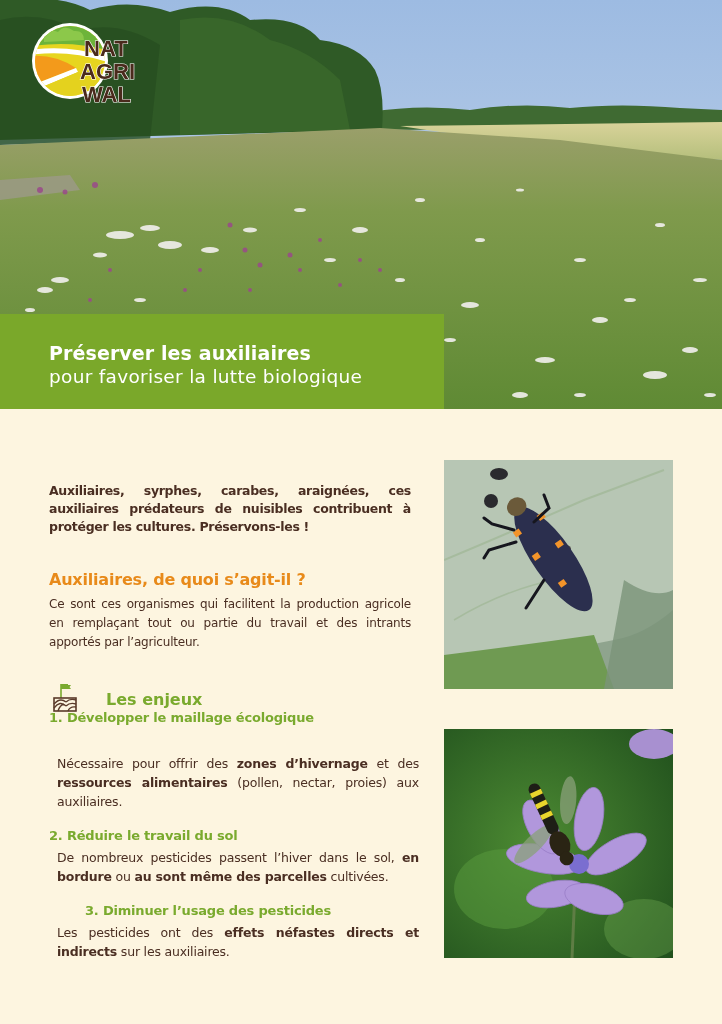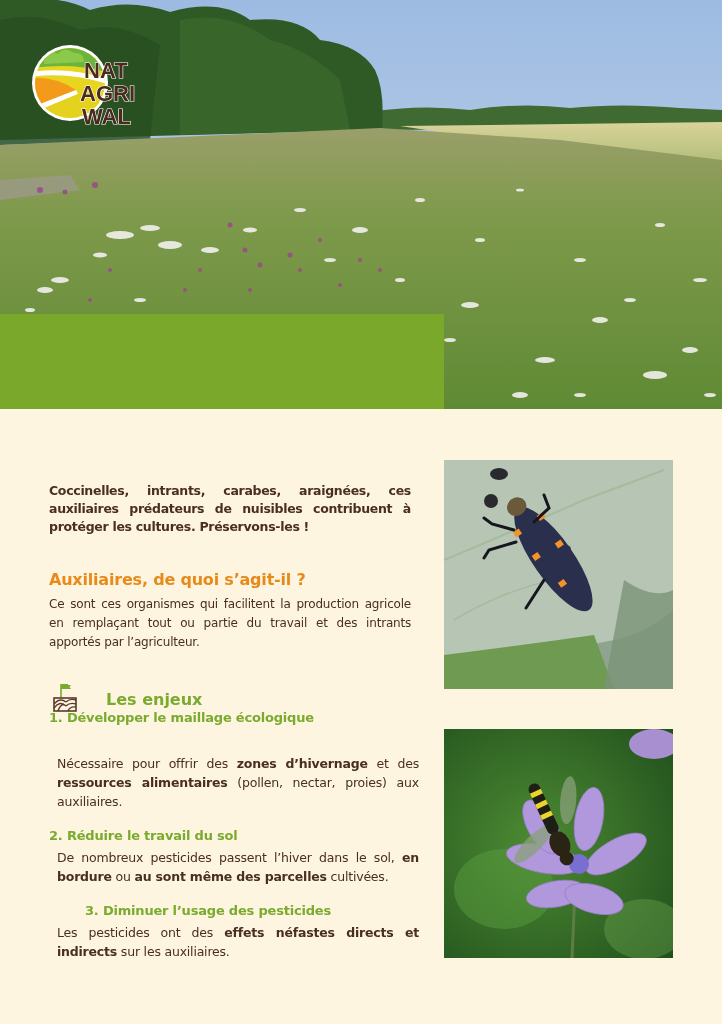--- a/index.html
+++ b/index.html
@@ -11,21 +11,21 @@
     position: relative;
   }
   
   .hero {
     position: absolute; left: 0; top: 0; width: 722px; height: 409px;
     overflow: hidden;
     background: linear-gradient(180deg, #a9c2e3 0%, #bcd0ea 30%, #c7d6e9 38%, #8fa460 40%, #7f9a4f 60%, #6d8c3e 100%);
   }
   .hero svg { position: absolute; left: 0; top: 0; }
   
-  .logo { position: absolute; left: 30px; top: 38px; width: 120px; height: 95px; }
+  .logo { position: absolute; left: 30px; top: 16px; width: 120px; height: 95px; }
   
   .banner {
     position: absolute; left: 0; top: 314px; width: 444px; height: 95px;
     background: #7aa82a;
     padding: 27px 0 0 49px;
     color: #ffffff;
   }
   .banner .t1 { font-size: 19px; font-weight: bold; line-height: 24px; letter-spacing: 0.1px; }
   .banner .t2 { font-size: 18.5px; font-weight: normal; line-height: 24px; letter-spacing: 0.3px; }
   
@@ -162,23 +162,25 @@
     </g>
     <g font-family="Liberation Sans, sans-serif" font-weight="bold" fill="#4a2a1c" stroke="#ffffff" stroke-width="1.2" paint-order="stroke">
       <text x="54" y="40" font-size="22">NAT</text>
       <text x="50" y="63" font-size="22">AGRI</text>
       <text x="52" y="86" font-size="22">WAL</text>
     </g>
   </svg>
 </div>
 
 <div class="banner">
-</div>
-
-<div class="col intro">Coccinelles, intrants, carabes, araignées, ces auxiliaires prédateurs de nuisibles contribuent à protéger les cultures. Préservons-les !</div>
+  <div class="t1">Préserver les auxiliaires</div>
+  <div class="t2">pour favoriser la lutte biologique</div>
+</div>
+
+<div class="col intro">Auxiliaires, syrphes, carabes, araignées, ces auxiliaires prédateurs de nuisibles contribuent à protéger les cultures. Préservons-les !</div>
 
 <div class="col h-orange">Auxiliaires, de quoi s’agit-il ?</div>
 <div class="col p-what">Ce sont ces organismes qui facilitent la production agricole en remplaçant tout ou partie du travail et des intrants apportés par l’agriculteur.</div>
 
 <div class="enjeux">
   <span>
     <svg width="26" height="30" viewBox="0 0 26 30">
       <line x1="9" y1="2" x2="9" y2="16" stroke="#7aaa2e" stroke-width="1.6"></line>
       <rect x="9" y="2" width="7" height="5" fill="#7aaa2e"></rect>
       <path d="M16 3 L19 3 L17.5 5 L19 7 L16 7 Z" fill="#7aaa2e"></path>

